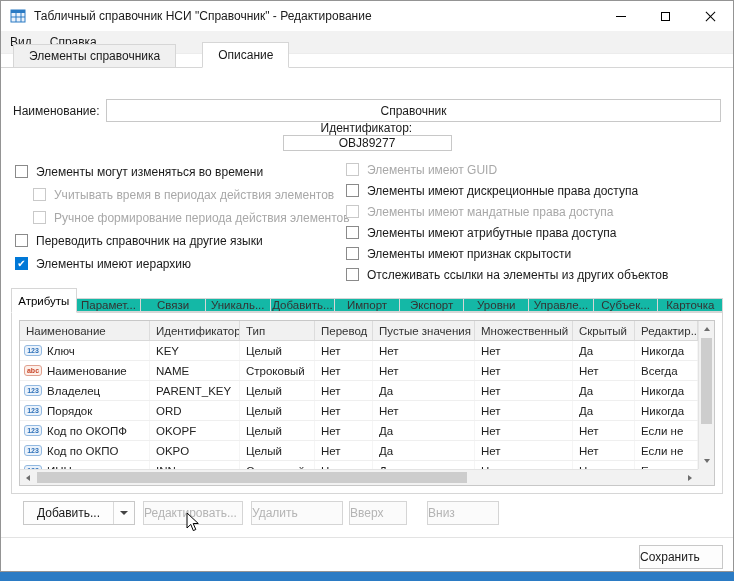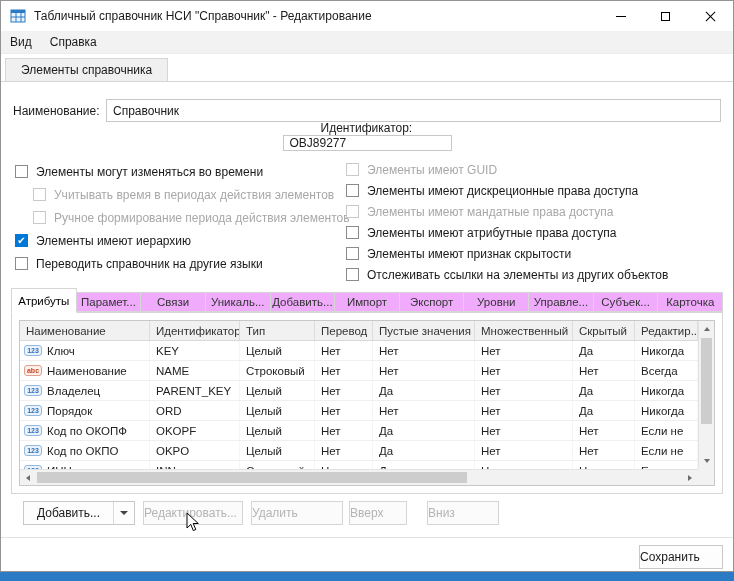--- a/index.html
+++ b/index.html
@@ -20,49 +20,49 @@
   .glyph-close { position:relative; width:11px; height:11px; }
   .glyph-close::before,.glyph-close::after { content:""; position:absolute; left:-1px; top:5px; width:13px; height:1px; background:#000; }
   .glyph-close::before { transform:rotate(45deg); }
   .glyph-close::after { transform:rotate(-45deg); }
 
   
   .menubar { position:absolute; top:30px; left:0; right:0; height:23px; background:#f2f2f2; display:flex; align-items:center; border-bottom:1px solid #ececec; }
   .menu-item { padding:3px 9px; }
 
   
-  .tabstrip { position:absolute; top:53px; left:0; right:0; height:28px; display:flex; align-items:flex-end; padding-left:4px; border-bottom:1px solid #d6d6d6;gap:24px; }
+  .tabstrip { position:absolute; top:39px; left:0; right:0; height:28px; display:flex; align-items:flex-end; padding-left:12px; border-bottom:1px solid #d6d6d6;gap:24px; }
   .tab { height:23px; padding:0 15px; display:flex; align-items:center; background:#f0f0f0; border:1px solid #d6d6d6; border-bottom:none; margin-right:2px; white-space:nowrap; }
   .tab[data-active="true"] { height:26px; background:#fff; position:relative; z-index:2; margin-bottom:-1px; border-bottom:1px solid #fff; }
 
   
   .form-row { position:absolute; left:12px; right:12px; height:23px; display:flex; align-items:center; }
   .form-row.row-name { top:98px; }
   .form-row.row-id { top:120px;flex-direction:column; }
   .form-label { width:93px; flex:none; }
-  .txt { flex:1; height:23px; border:1px solid #c8c8c8; background:#fff; font:12px "Liberation Sans",sans-serif; padding:0 6px; color:#1a1a1a; outline:none; }
+  .txt { flex:1; height:23px; border:1px solid #c8c8c8; background:#fff; font:12px "Liberation Sans",sans-serif; padding:0 6px; color:#1a1a1a; outline:none;text-align:center; }
 
   
   .cb-area { position:absolute; top:156px; left:14px; right:12px; height:128px; display:flex; }
   .cb-col-left { width:331px; flex:none; padding-top:3px; }
   .cb-col-right { flex:1; padding-top:2px; }
   .cb-col-left .cb-row { height:23px; }
   .cb-col-right .cb-row { height:21px; }
   .cb-row { display:flex; align-items:center; }
   .cb-row[data-indent="1"] { padding-left:18px; }
   .cb { width:13px; height:13px; border:1px solid #8a8a8a; background:#fff; margin-right:8px; flex:none; display:inline-flex; align-items:center; justify-content:center; }
   .cb[data-checked="true"] { background:#0078d7; border-color:#0078d7; }
   .cb[data-checked="true"]::after { content:"✔"; color:#fff; font-size:10px; line-height:1; }
   .cb-row[data-disabled="true"] .cb { border-color:#c9c9c9; }
   .cb-row[data-disabled="true"] .cb-label { color:#a8a8a8; }
   .cb-label { white-space:nowrap; }
 
   
   .inner-tabs { position:absolute; top:287px; left:10px; right:10px; height:24px; display:flex; align-items:flex-end; }
-  .itab { flex:1; height:20px; display:flex; align-items:center; justify-content:center; background:#f0abfc; border:1px solid #d6d6d6; border-left:none; white-space:nowrap; overflow:hidden; font-size:11.5px; color:#333; }
+  .itab { flex:1; height:14px; display:flex; align-items:center; justify-content:center; background:#14b8a6; border:1px solid #d6d6d6; border-left:none; white-space:nowrap; overflow:hidden; font-size:11.5px; color:#333; }
   .itab:first-child { border-left:1px solid #d6d6d6; }
   .itab[data-active="true"] { height:25px; margin-bottom:-1px; background:#fff; border-bottom:1px solid #fff; position:relative; z-index:2; color:#000; }
 
   
   .tab-panel { position:absolute; top:311px; left:10px; right:10px; height:182px; border:1px solid #d6d6d6; background:#fff; padding:7px; z-index:1; }
   .table-wrap { position:relative; width:100%; height:166px; border:1px solid #c8c8c8; overflow:hidden; background:#fff; }
   .tgrid { display:grid; grid-template-columns:130px 90px 75px 58px 102px 98px 62px minmax(0,1fr); }
   .thead { margin-right:16px; background:#f1f1f1; border-bottom:1px solid #d9d9d9; height:20px; }
   .th { font-size:11.5px; color:#333; padding:0 4px 0 6px; display:flex; align-items:center; border-right:1px solid #dcdcdc; white-space:nowrap; overflow:hidden; }
   .tbody { margin-right:16px; height:130px; overflow:hidden; }
@@ -136,20 +136,21 @@
     </div>
   </div>
 
   <div class="menubar">
     <span class="menu-item">Вид</span>
     <span class="menu-item">Справка</span>
   </div>
 
   <div class="tabstrip">
     <span class="tab" data-active="false">Элементы справочника</span>
+    <span class="tab" data-active="true">Описание</span>
   </div>
 
   <div class="form-row row-name">
     <span class="form-label">Наименование:</span>
     <input class="txt" value="Справочник" style="">
   </div>
   <div class="form-row row-id">
     <span class="form-label">Идентификатор:</span>
     <input class="txt" value="OBJ89277" style="">
   </div>
@@ -162,26 +163,26 @@
       </div>
       <div class="cb-row" data-disabled="true" data-indent="1">
         <span class="cb" data-checked="false"></span>
         <span class="cb-label">Учитывать время в периодах действия элементов</span>
       </div>
       <div class="cb-row" data-disabled="true" data-indent="1">
         <span class="cb" data-checked="false"></span>
         <span class="cb-label">Ручное формирование периода действия элементов</span>
       </div>
       <div class="cb-row" data-disabled="false" data-indent="0">
+        <span class="cb" data-checked="false"></span>
+        <span class="cb-label">Переводить справочник на другие языки</span>
+      </div>
+      <div class="cb-row" data-disabled="false" data-indent="0">
         <span class="cb" data-checked="true"></span>
         <span class="cb-label">Элементы имеют иерархию</span>
-      </div>
-      <div class="cb-row" data-disabled="false" data-indent="0">
-        <span class="cb" data-checked="false"></span>
-        <span class="cb-label">Переводить справочник на другие языки</span>
       </div>
     </div>
     <div class="cb-col-right">
       <div class="cb-row" data-disabled="true" data-indent="0">
         <span class="cb" data-checked="false"></span>
         <span class="cb-label">Элементы имеют GUID</span>
       </div>
       <div class="cb-row" data-disabled="false" data-indent="0">
         <span class="cb" data-checked="false"></span>
         <span class="cb-label">Элементы имеют дискреционные права доступа</span>

